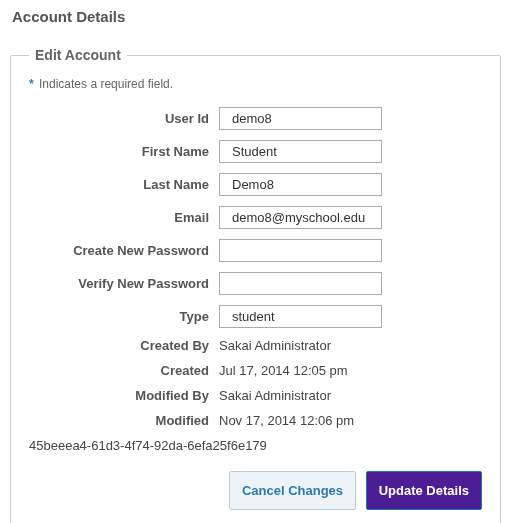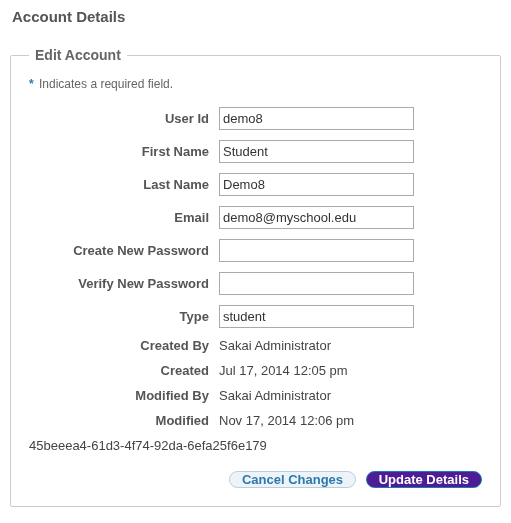--- a/index.html
+++ b/index.html
@@ -53,22 +53,22 @@
     color: #555;
     font-size: 13px;
   }
   .row .value {
     flex: 1;
     color: #444;
     font-size: 13px;
   }
   .row input[type="text"],
   .row input[type="password"] {
-    width: 195px;
-    padding: 3px 3px;
+    width: 163px;
+    padding: 3px 12px;
     font-size: 13px;
     border: 1px solid #aaa;
     color: #333;
     height: 23px;
   }
   .row input[type="checkbox"] {
     margin: 0 4px 0 0;
     vertical-align: middle;
   }
   .cb-label {
@@ -76,22 +76,22 @@
     font-size: 13px;
   }
   .button-bar {
     text-align: right;
     margin-top: 18px;
   }
   .btn {
     display: inline-block;
     font-size: 13px;
     font-weight: bold;
-    padding: 0 12px;
-    border-radius: 13px;
+    padding: 11px 12px;
+    border-radius: 2px;
     cursor: pointer;
     margin-left: 6px;
     font-family: inherit;
   }
   .btn-cancel {
     background: #eef3f7;
     color: #2a7ab0;
     border: 1px solid #bcd;
   }
   .btn-primary {

